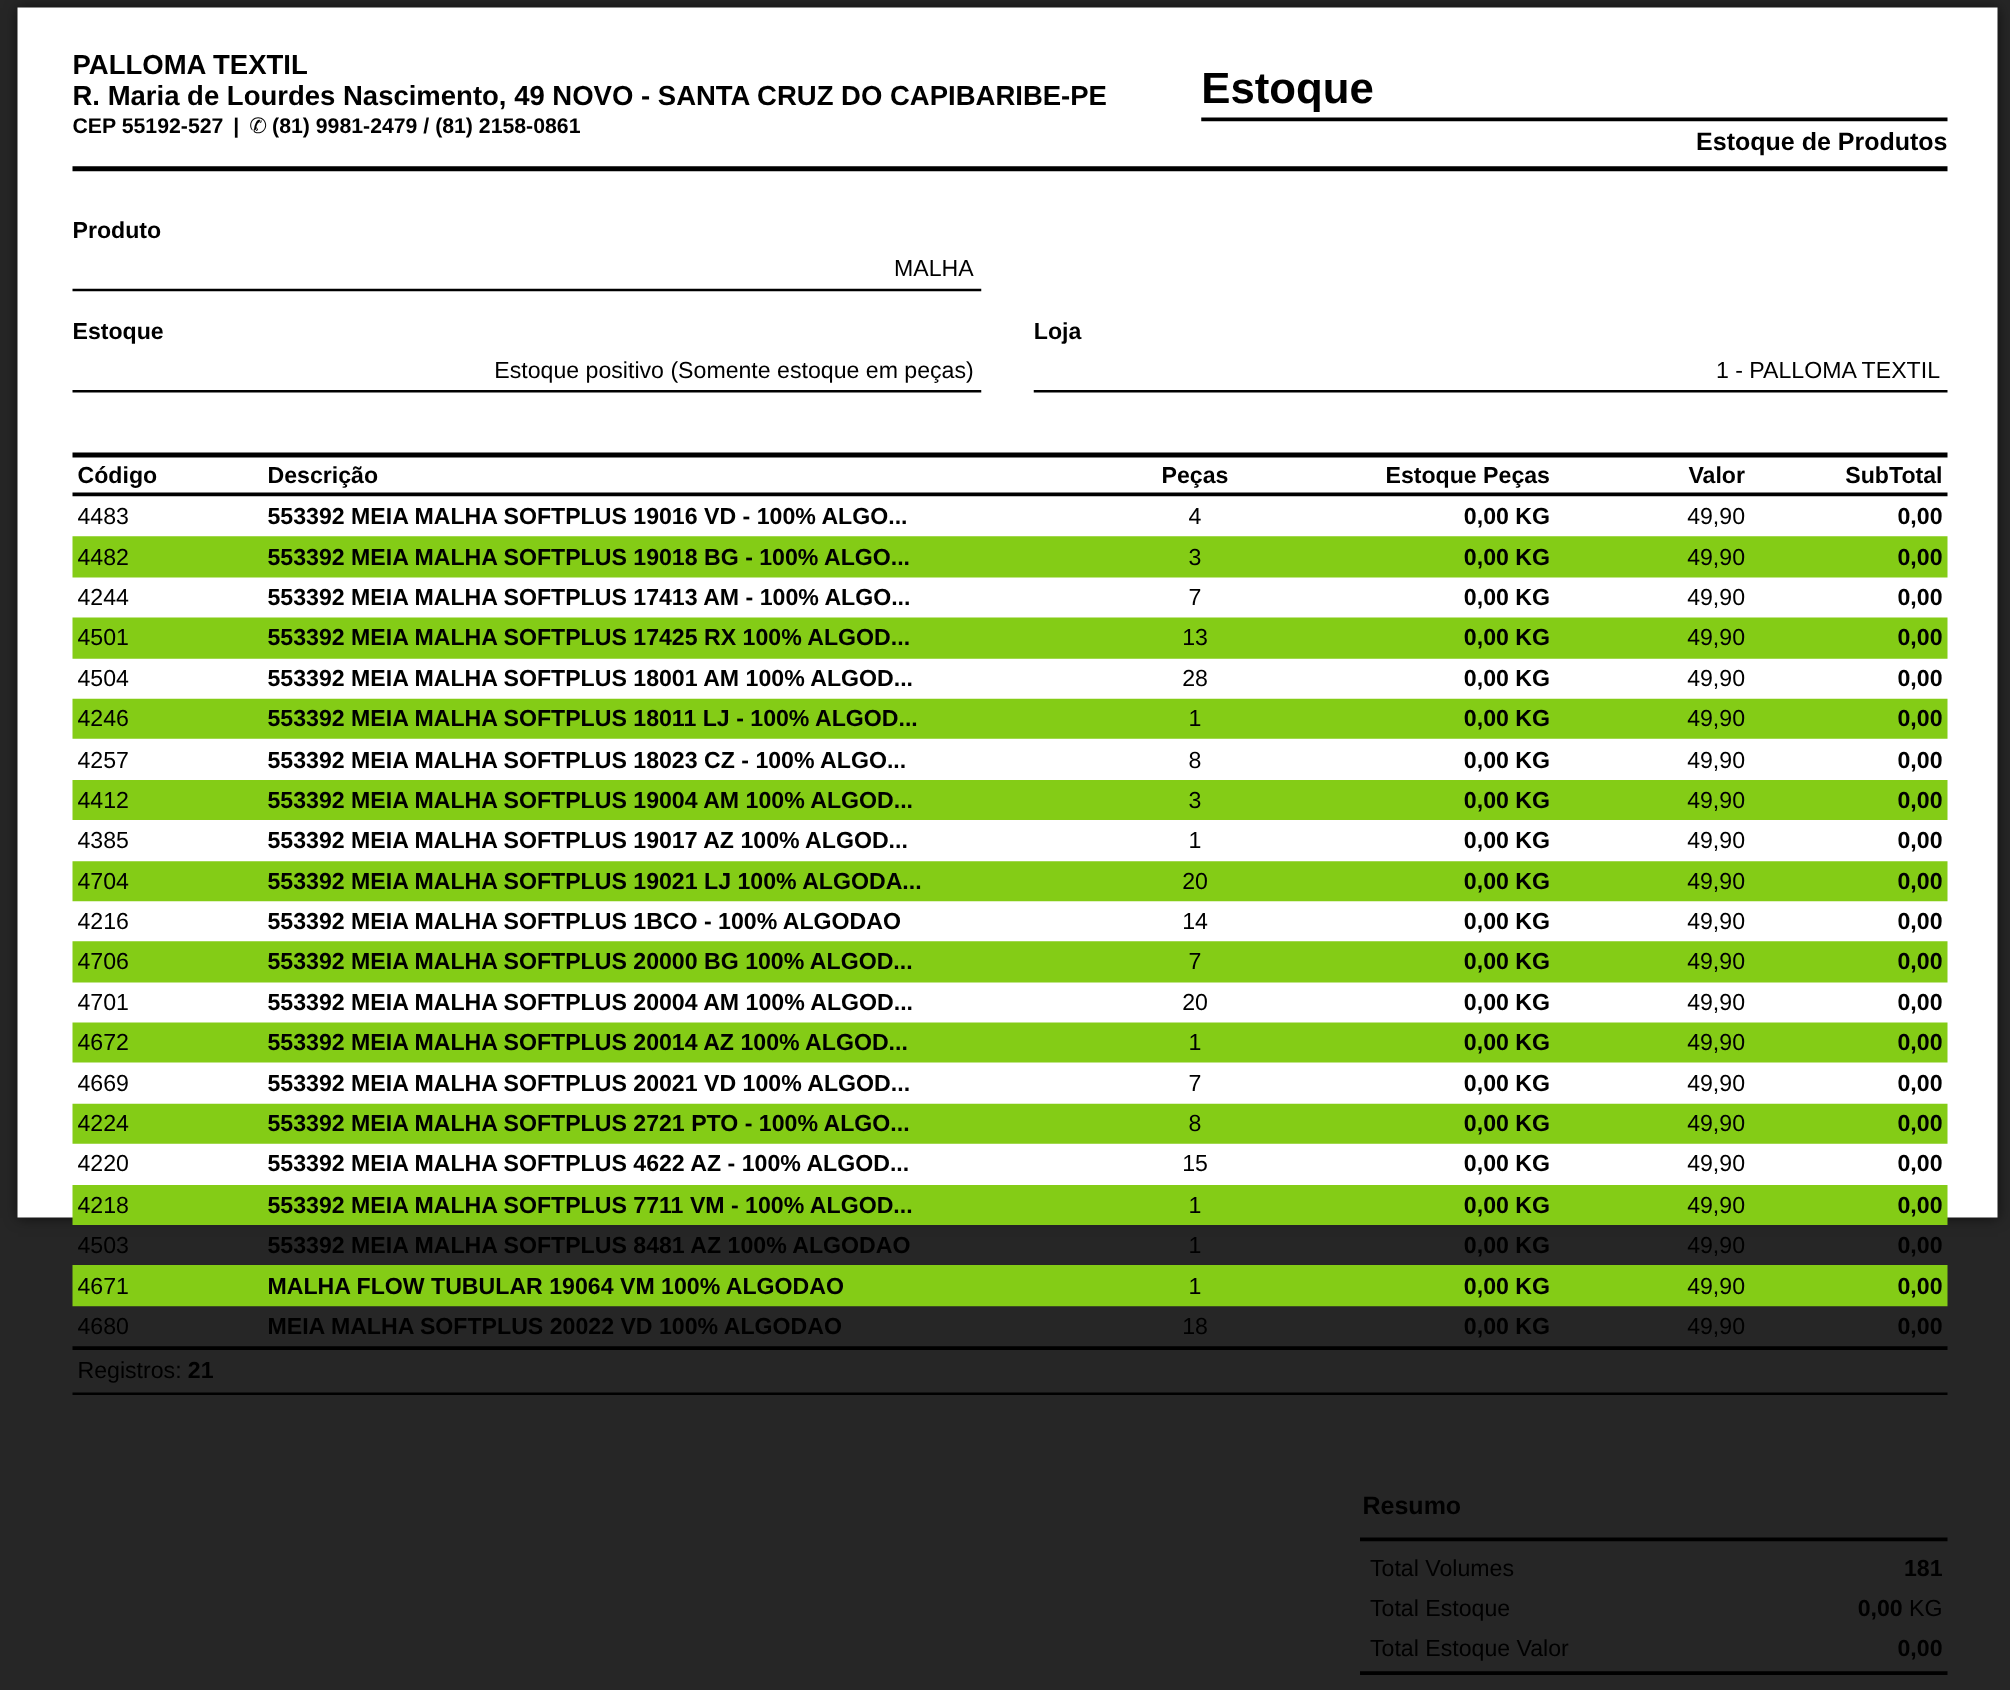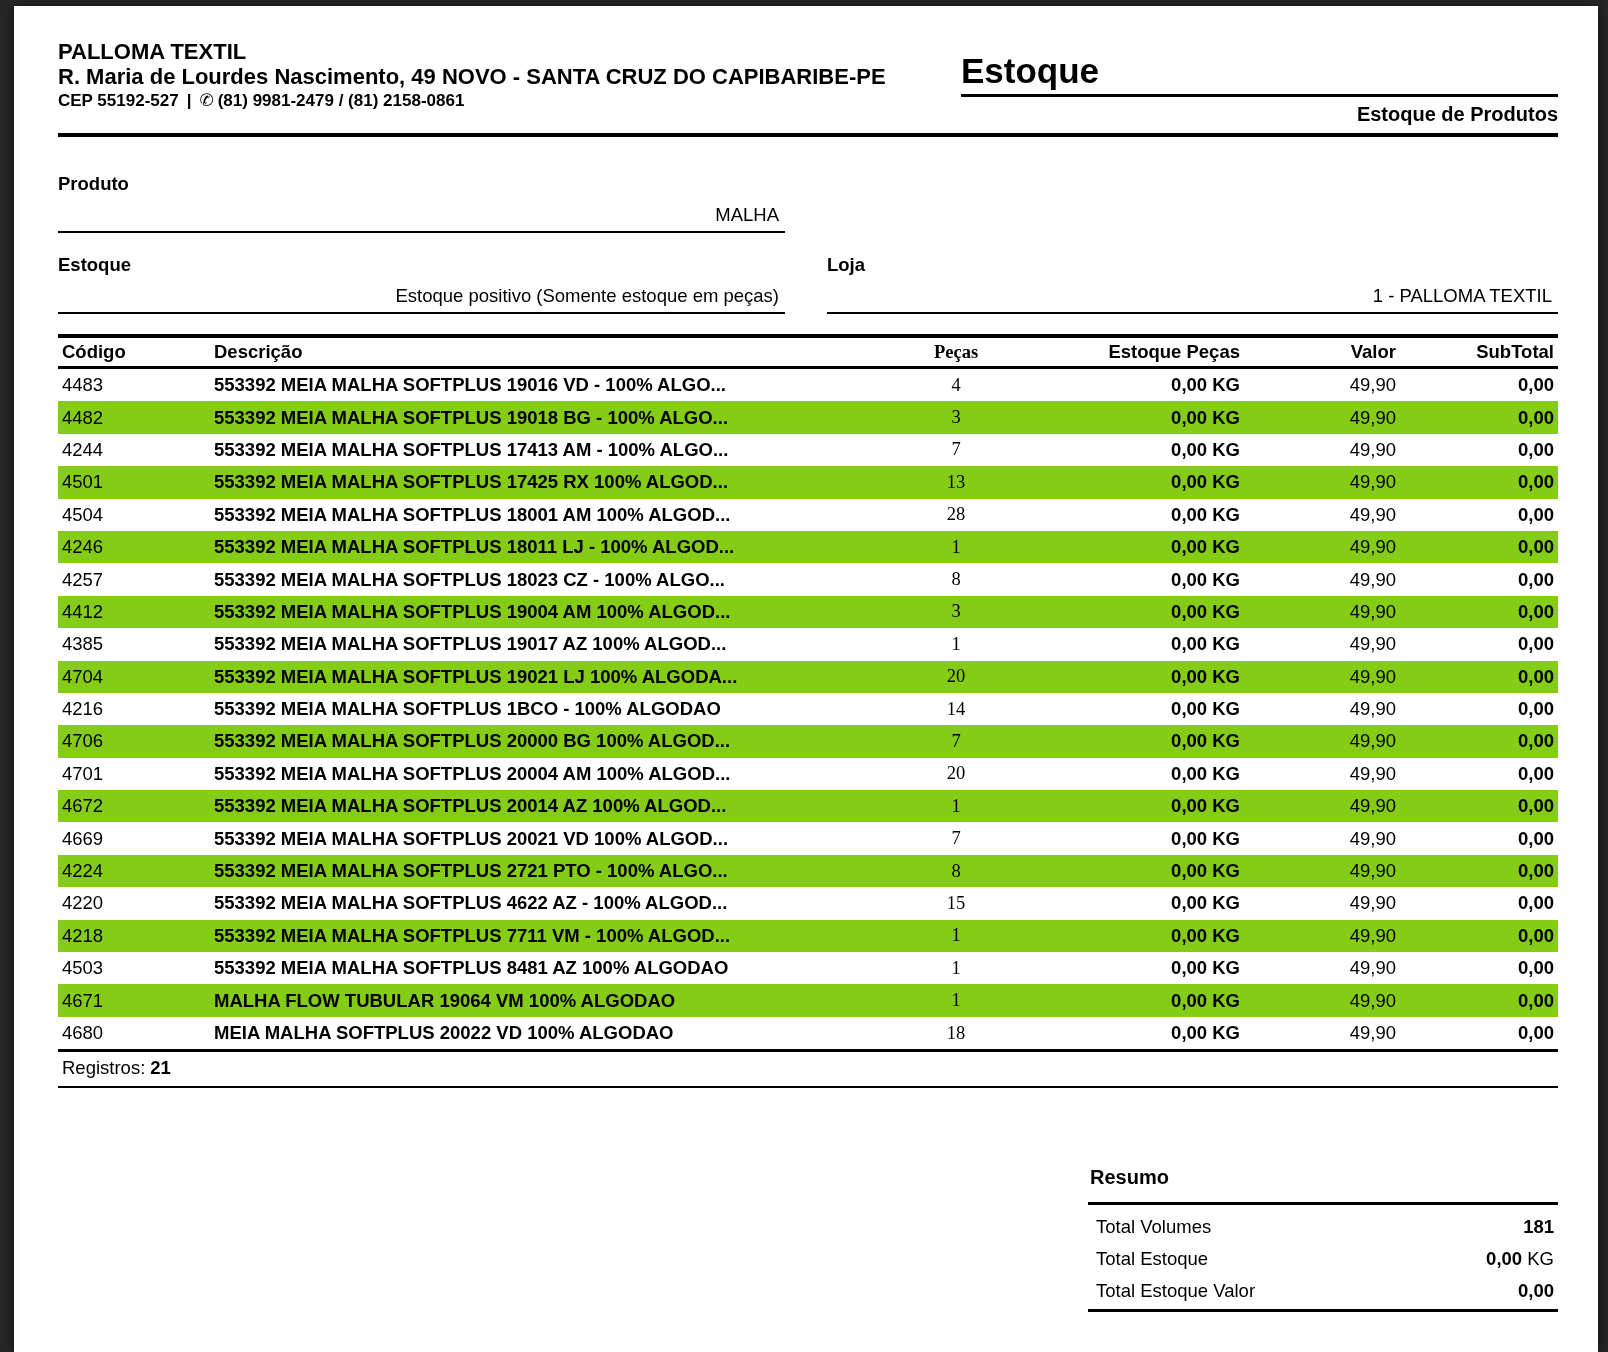--- a/index.html
+++ b/index.html
@@ -6,21 +6,21 @@
   html,body { width:1608px; height:1352px; }
   body {
     background:#262626;
     font-family:"Liberation Sans","DejaVu Sans",sans-serif;
     color:#000;
     position:relative;
     overflow:hidden;
   }
   .page {
     position:absolute; left:14px; top:6px;
-    width:1584px; height:1346px;
+    width:1584px; height:968px;
     background:#ffffff;
     padding:34px 40px 0 44px;
     box-shadow:0 0 10px rgba(0,0,0,.6);
   }
   
   .header { display:flex; justify-content:space-between; }
   .company-name { font-size:22px; font-weight:bold; line-height:24px; }
   .company-address { font-size:22px; font-weight:bold; line-height:22px; margin-top:2px; }
   .company-contact { font-size:17px; font-weight:bold; line-height:22px; margin-top:2px; }
   .company-contact .sep { margin:0 8px; font-weight:bold; }
@@ -31,34 +31,34 @@
   .header-divider { border-bottom:4px solid #000; margin-top:8px; }
   
   .filters { margin-top:36px; }
   .filter-field { border-bottom:2px solid #000; padding-bottom:5px; }
   .f-label { font-size:18.5px; font-weight:bold; line-height:22px; }
   .f-value { font-size:18.5px; line-height:22px; margin-top:9px; text-align:right; padding-right:6px; }
   .w-left { width:727px; }
   .filter-row2 { display:flex; justify-content:space-between; margin-top:21px; }
   .w-right { width:731px; }
   
-  .stock-table { margin-top:20px; border-top:4px solid #000; }
+  .stock-table { margin-top:48px; border-top:4px solid #000; }
   .t-head, .t-row {
     display:grid;
     grid-template-columns:156px 1fr 130px 225px 158px 154px;
     align-items:center;
     font-size:18.5px;
   }
   .t-head { font-weight:bold; height:31px; border-bottom:3px solid #000; }
   .t-row { height:32.4px; }
   .t-row.alt { background:#84cc16; }
   .c-cod { padding-left:4px; text-align:left; }
   .c-desc { text-align:left; font-weight:bold; }
   .t-head .c-desc { font-weight:bold; }
-  .c-pec { text-align:center;font-family:Liberation Serif, serif; }
+  .c-pec { text-align:center; }
   .c-est { text-align:right; font-weight:bold; padding-right:6px; }
   .t-head .c-est { padding-right:6px; }
   .c-val { text-align:right; padding-right:8px; }
   .c-sub { text-align:right; font-weight:bold; padding-right:4px; }
   .registros { border-top:3px solid #000; border-bottom:2px solid #000; padding:5px 4px 7px; font-size:18.5px; }
   .registros b { margin-left:5px; }
   
   .resumo { width:470px; margin-left:auto; margin-top:78px; }
   .resumo-title { font-size:20px; font-weight:bold; line-height:22px; padding-bottom:14px; border-bottom:3px solid #000; padding-left:2px;margin-top:41px; }
   .resumo-rows { padding-top:6px; padding-bottom:2px; border-bottom:3px solid #000; }

